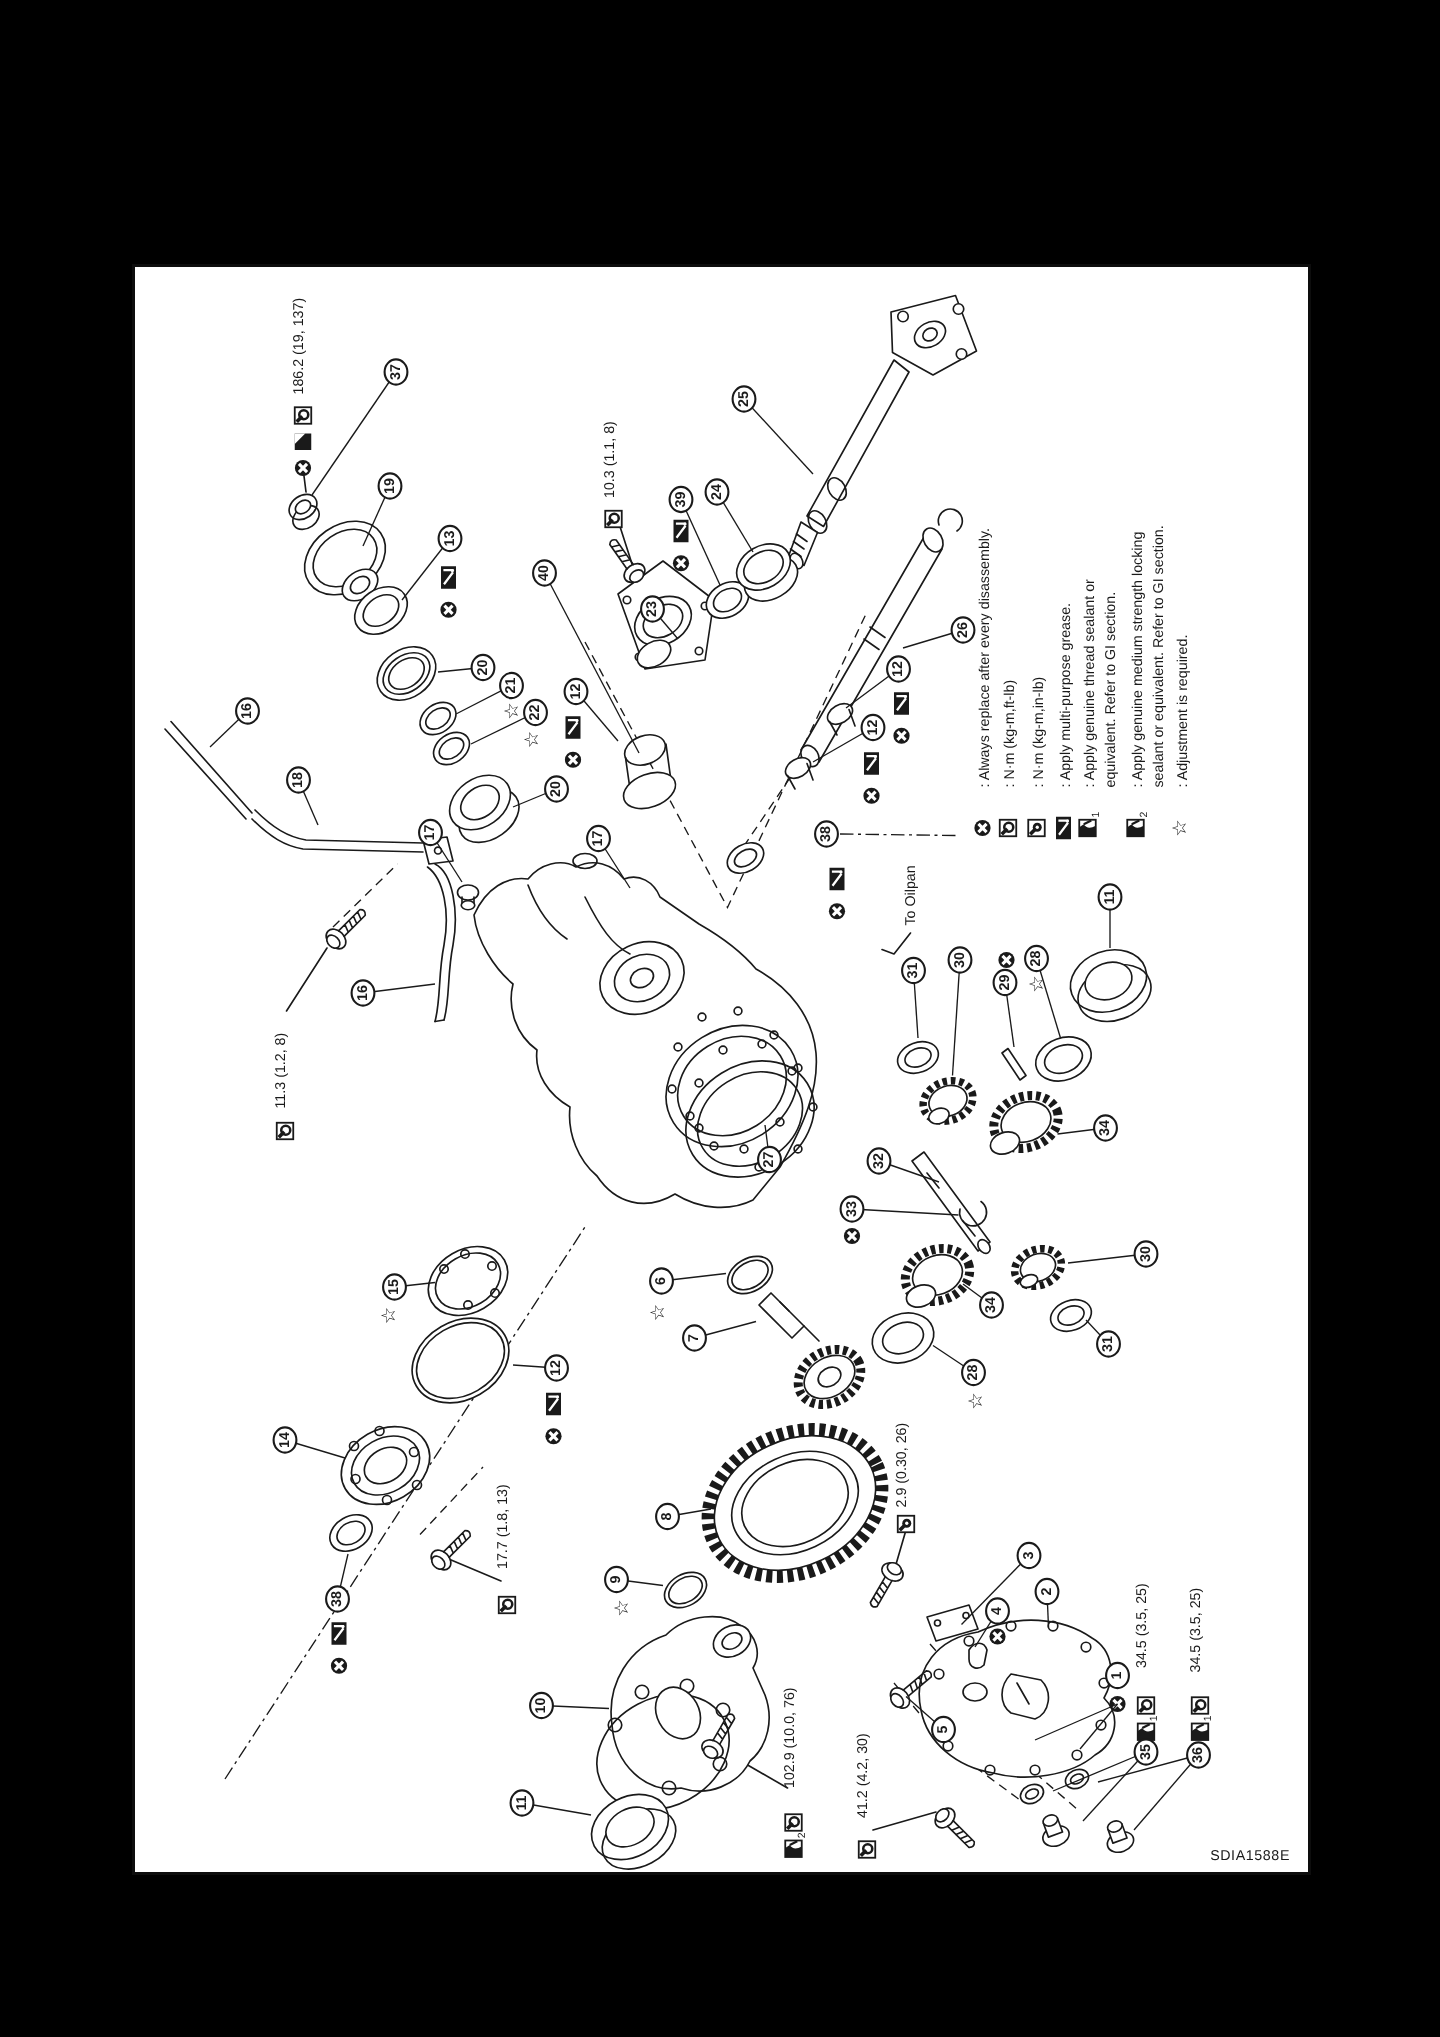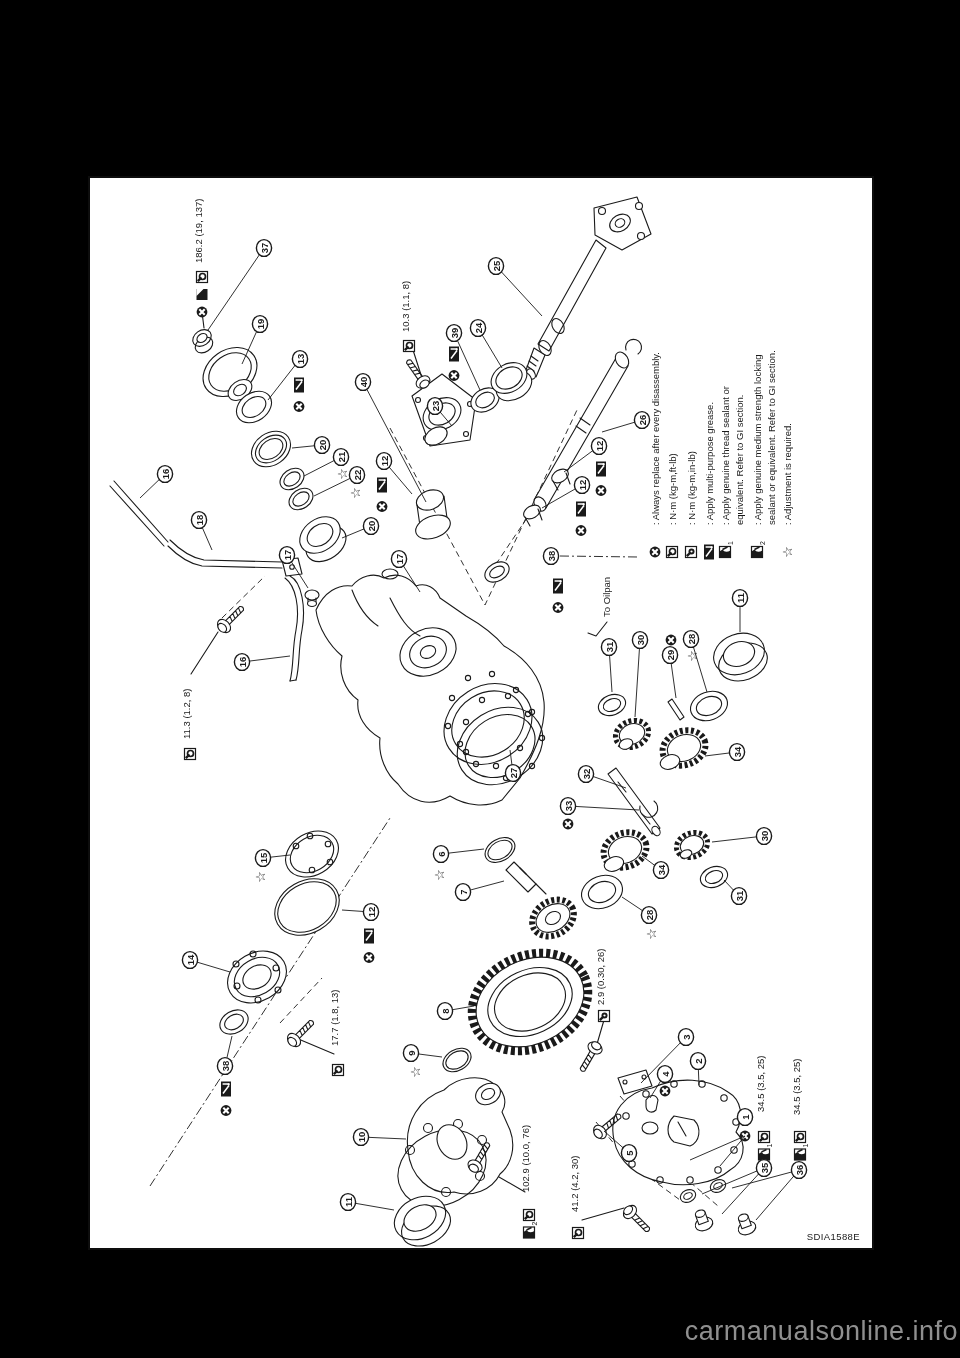--- a/index.html
+++ b/index.html
@@ -842,14 +842,13 @@
             <line x1="709" y1="992" x2="642" y2="1010" stroke="#1a1a1a" stroke-width="0.9"></line>
             <ellipse cx="709" cy="992" rx="7.6" ry="8.4" fill="#fff" stroke="#1a1a1a" stroke-width="1.4"></ellipse>
             <text transform="translate(709,992) rotate(-90)" font-size="9.5" font-weight="600" fill="#1a1a1a" text-anchor="middle" dominant-baseline="central" font-family="&quot;Liberation Sans&quot;,sans-serif">36</text>
           </g>
         </g>
 
       <text id="figid" x="770" y="1062" text-anchor="end">SDIA1588E</text>
     </svg>
   </div>
 
-  <div id="watermark">carmanualsonline.info</div>
 </div>
 
 </body></html>

